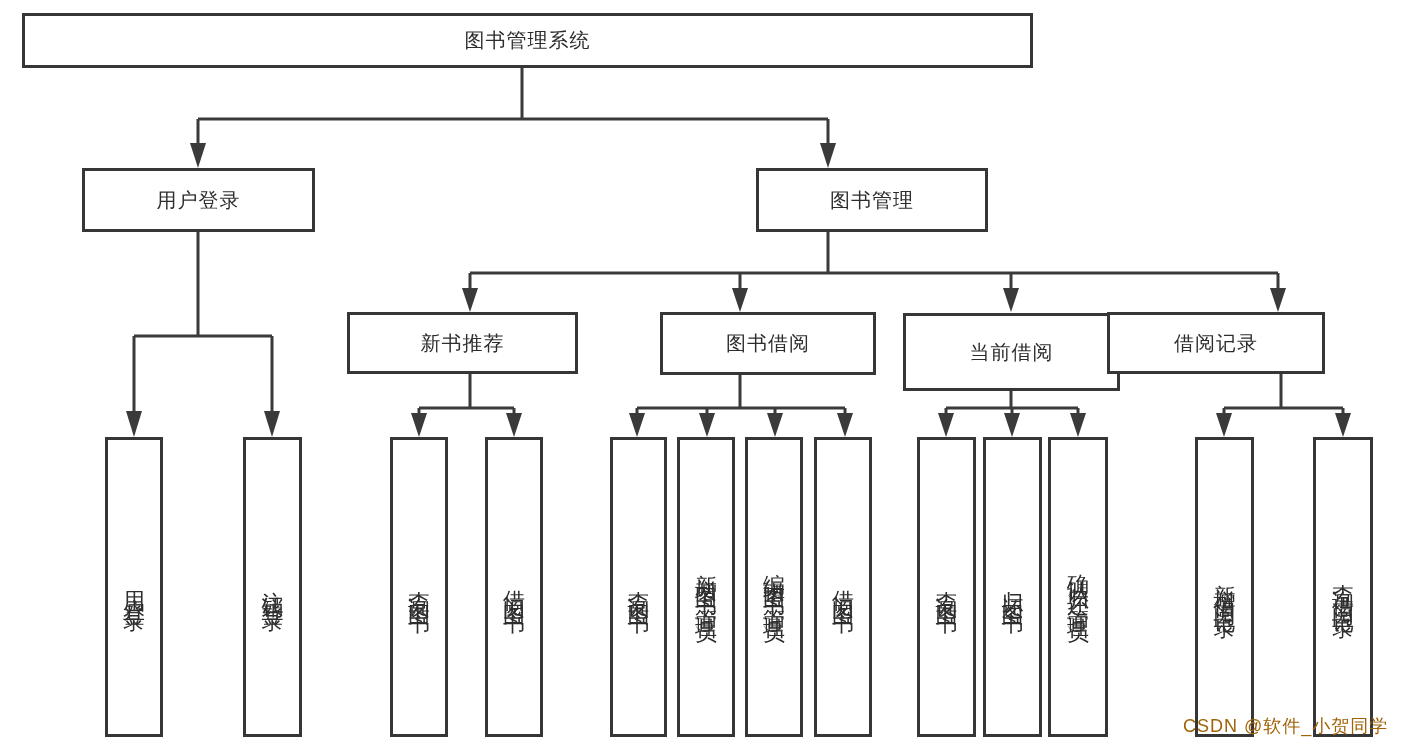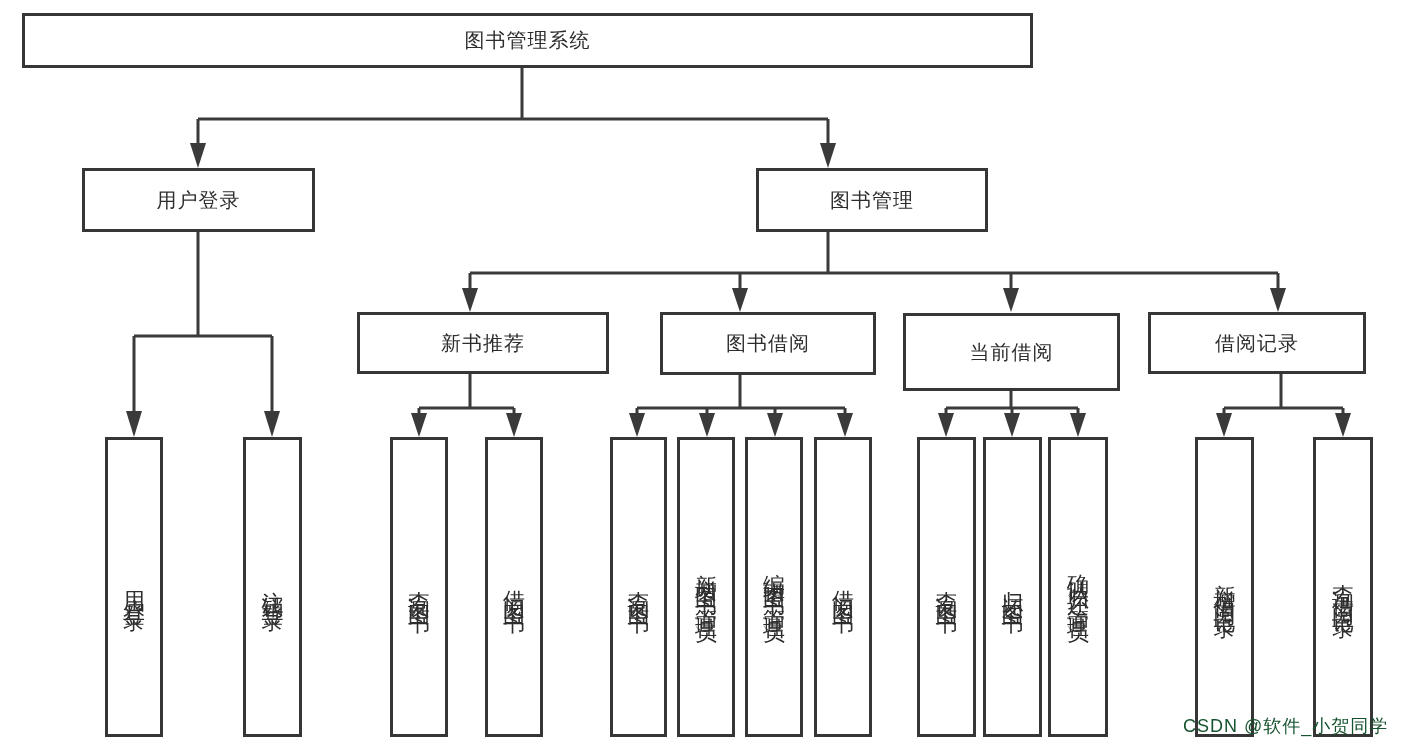--- a/index.html
+++ b/index.html
@@ -45,21 +45,21 @@
     text-orientation: mixed;
     font-size: 22px;
     letter-spacing: 7px;
     line-height: 1;
   }
   .watermark {
     position: absolute;
     left: 1183px;
     top: 714px;
     font-size: 18px;
-    color: #14532d;
+    color: #a16207;
     letter-spacing: 1px;
     white-space: nowrap;
     z-index: 3;
     text-align: right;
   }
   svg .wire {
     stroke: #3a3a3a;
     stroke-width: 3;
     fill: none;
   }
@@ -107,24 +107,24 @@
     <path class="wire" d="M1281,374 V408 M1224,408 H1343 M1224,408 V416 M1343,408 V416"></path>
     <polygon class="head" points="1216,413 1232,413 1224,437"></polygon>
     <polygon class="head" points="1335,413 1351,413 1343,437"></polygon>
   </svg>
 
   <div class="node hbox" style="left:22px; top:13px; width:1011px; height:55px;">图书管理系统</div>
 
   <div class="node hbox" style="left:82px; top:168px; width:233px; height:64px;">用户登录</div>
   <div class="node hbox" style="left:712px; top:168px; width:232px; height:64px;margin-left:44px;">图书管理</div>
 
-  <div class="node hbox" style="left:357px; top:312px; width:252px; height:62px;">新书推荐</div>
+  <div class="node hbox" style="left:347px; top:312px; width:231px; height:62px;">新书推荐</div>
   <div class="node hbox" style="left:660px; top:312px; width:216px; height:63px;">图书借阅</div>
   <div class="node hbox" style="left:903px; top:313px; width:217px; height:78px;">当前借阅</div>
-  <div class="node hbox" style="left:1148px; top:312px; width:218px; height:62px;font-family:Liberation Mono, monospace;">借阅记录</div>
+  <div class="node hbox" style="left:1107px; top:312px; width:218px; height:62px;font-family:Liberation Mono, monospace;">借阅记录</div>
 
   <div class="node vbox" style="left:105px; top:437px; width:58px; height:300px;">用户登录</div>
   <div class="node vbox" style="left:243px; top:437px; width:59px; height:300px;">注销登录</div>
 
   <div class="node vbox" style="left:390px; top:437px; width:58px; height:300px;">查询图书</div>
   <div class="node vbox" style="left:485px; top:437px; width:58px; height:300px;">借阅图书</div>
 
   <div class="node vbox" style="left:610px; top:437px; width:57px; height:300px;">查询图书</div>
   <div class="node vbox" style="left:677px; top:437px; width:58px; height:300px;">新增图书（管理员）</div>
   <div class="node vbox" style="left:745px; top:437px; width:58px; height:300px;">编辑图书（管理员）</div>

